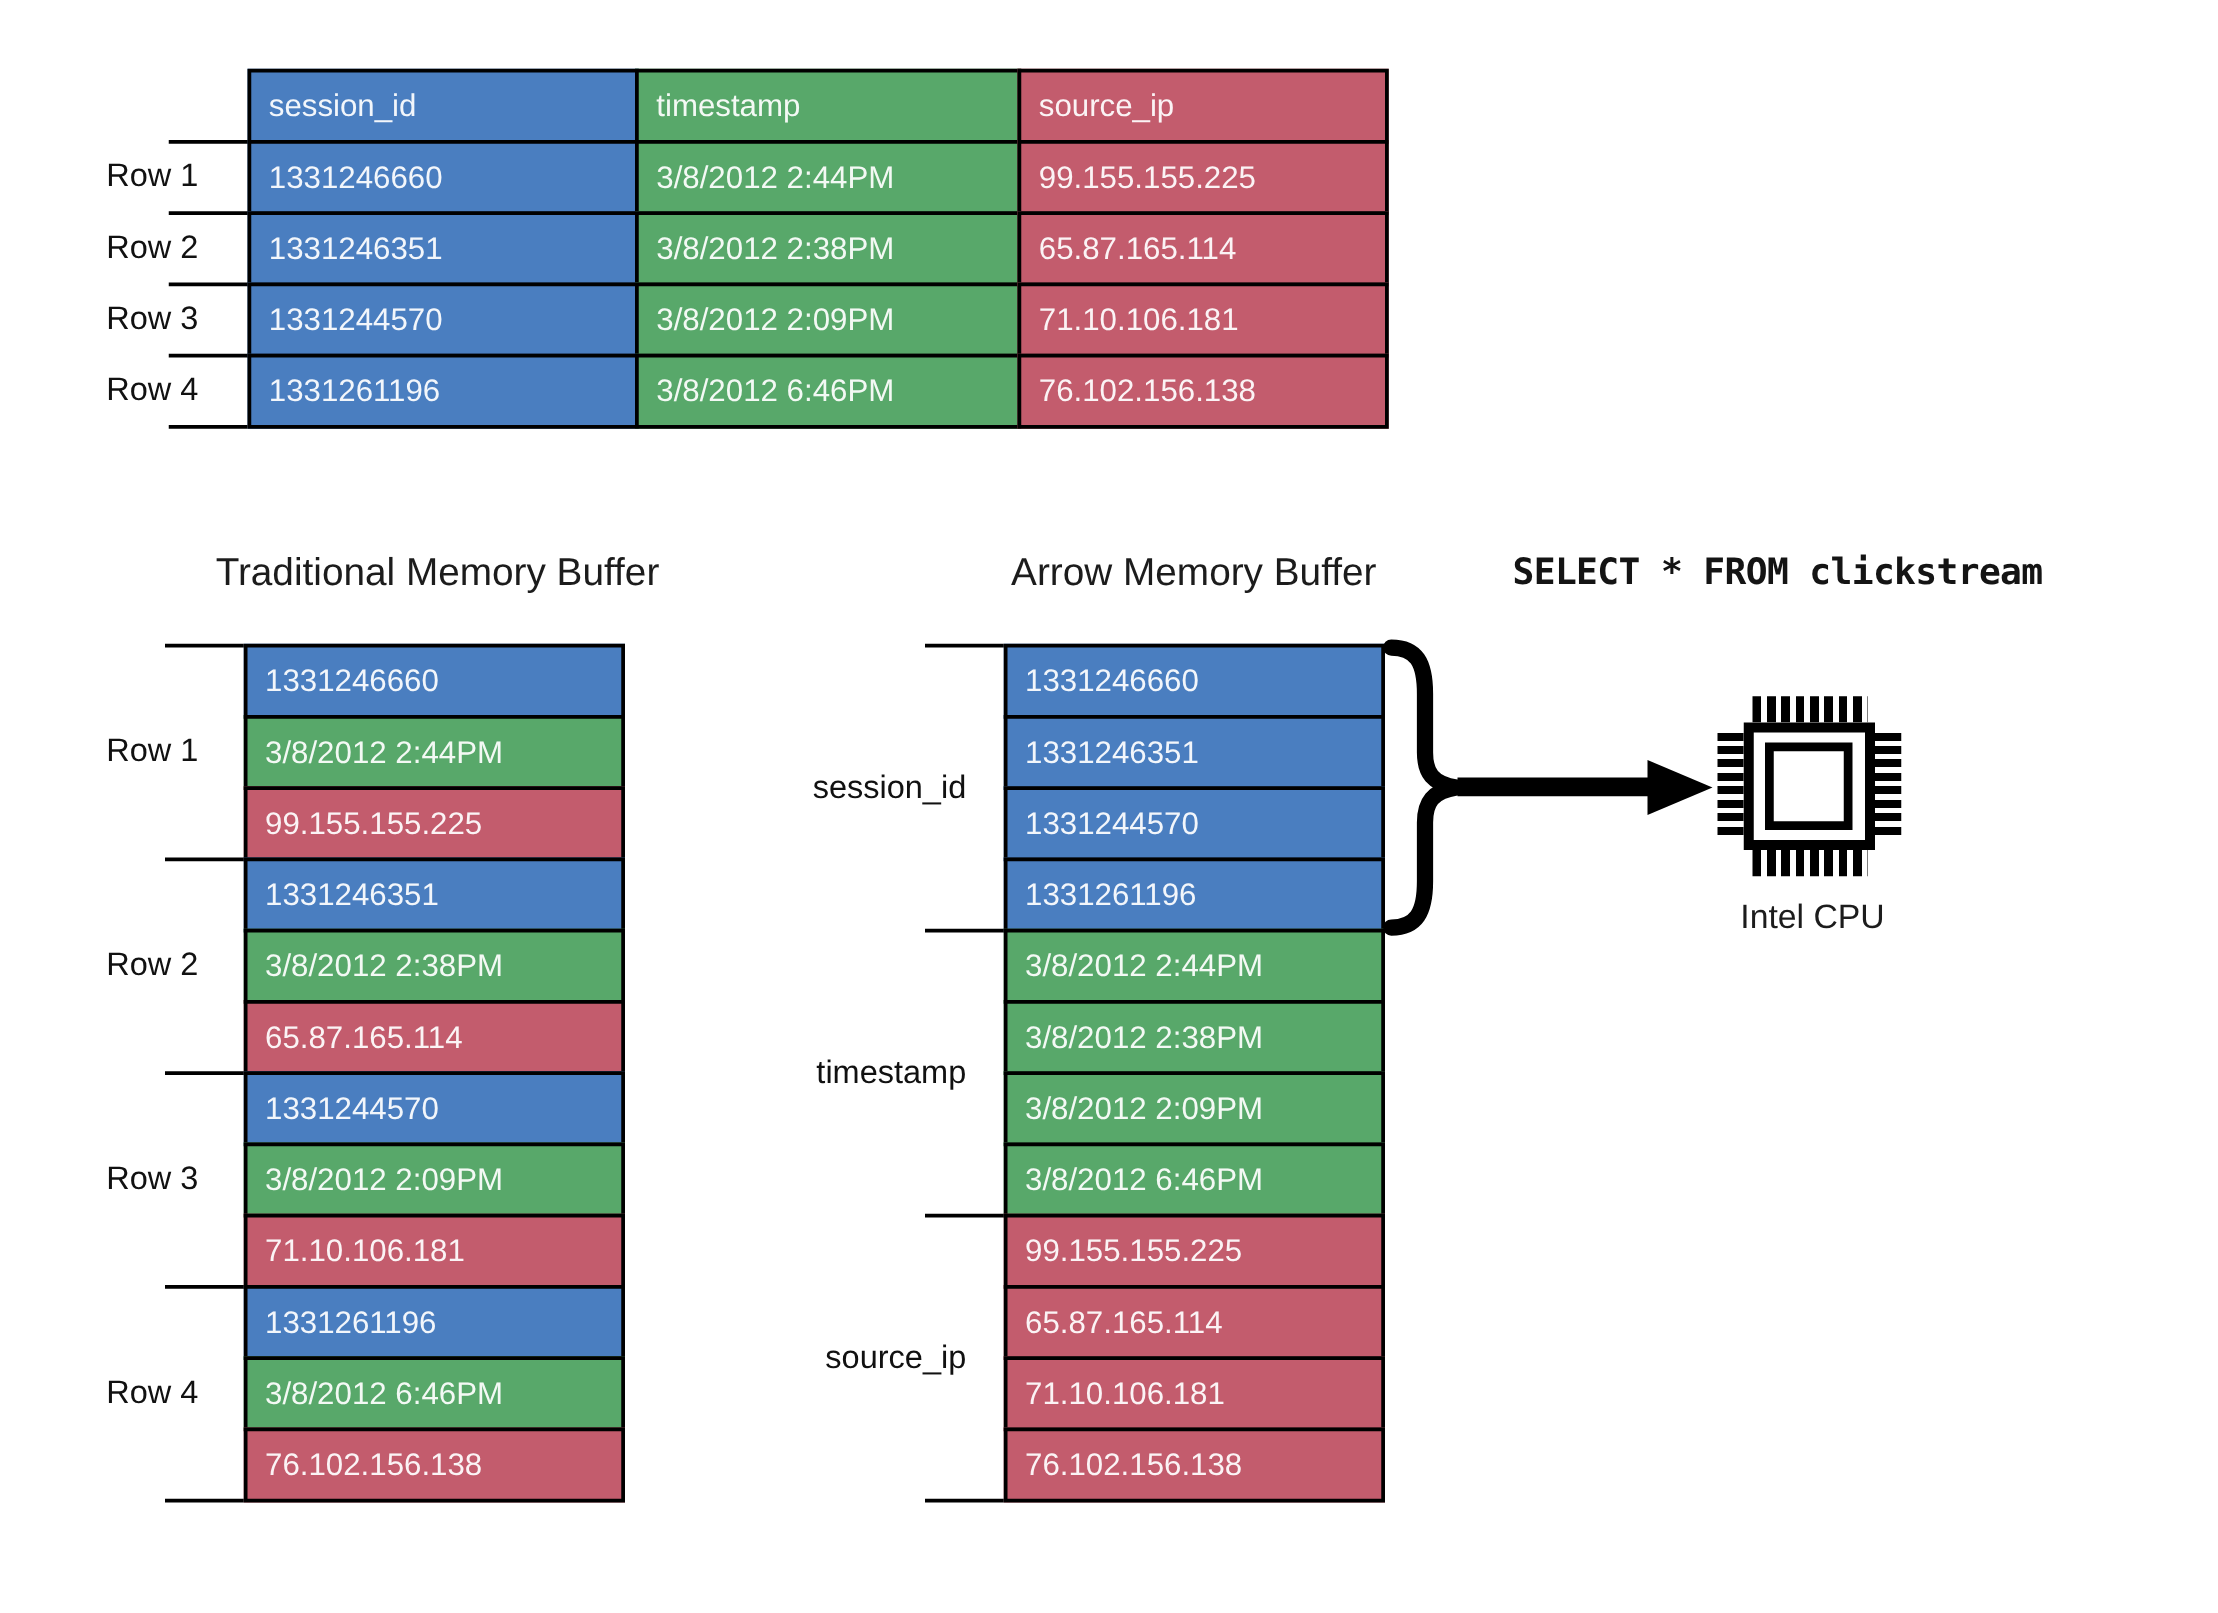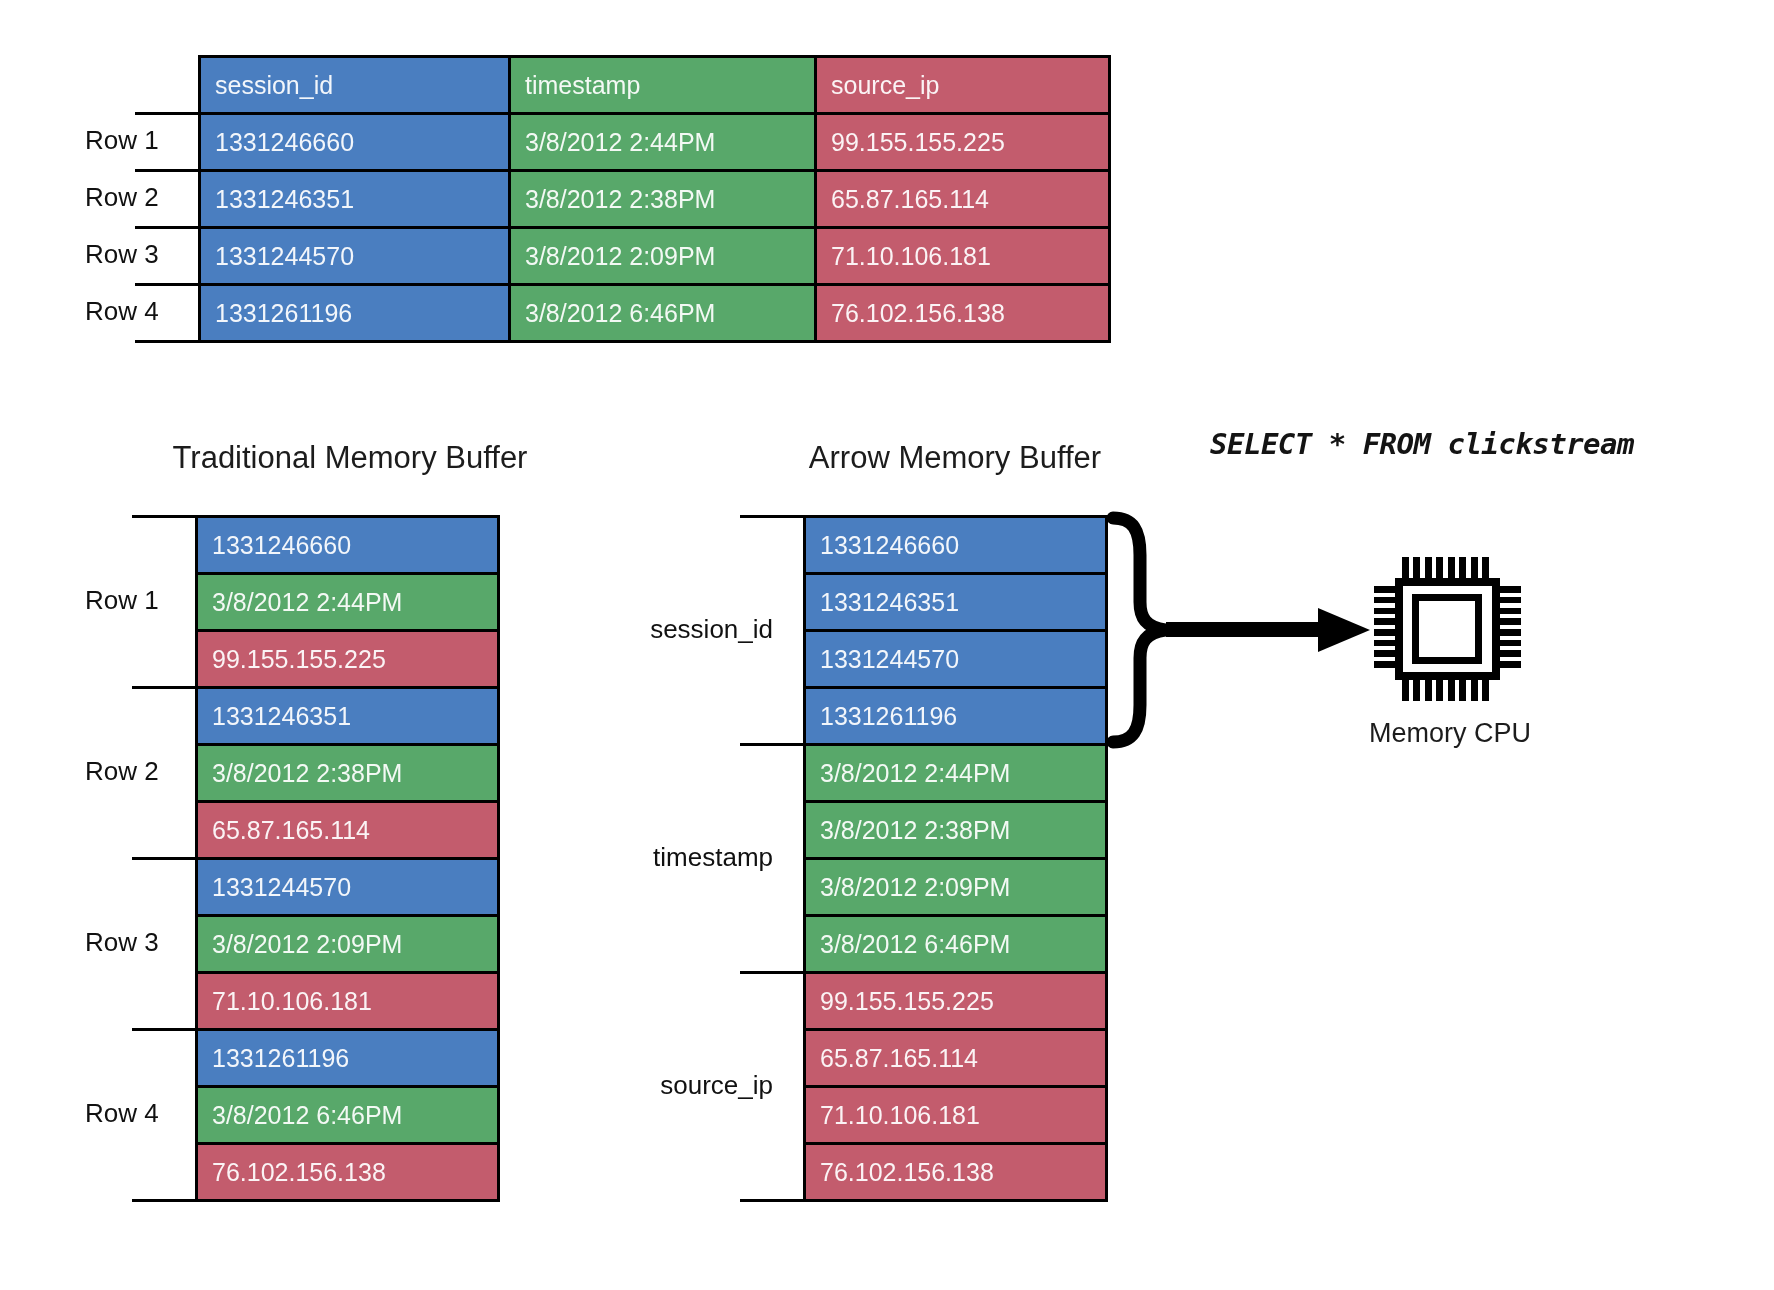--- a/index.html
+++ b/index.html
@@ -83,21 +83,21 @@
   <div class="tick" style="left:135px;top:340px;width:63px;"></div>
 
   <div class="lbl vcenter" style="left:85px;top:112px;height:57px;">Row 1</div>
   <div class="lbl vcenter" style="left:85px;top:169px;height:57px;">Row 2</div>
   <div class="lbl vcenter" style="left:85px;top:226px;height:57px;">Row 3</div>
   <div class="lbl vcenter" style="left:85px;top:283px;height:57px;">Row 4</div>
 
   <div class="title" style="left:695px;top:440px;">Arrow Memory Buffer</div>
   <div class="title" style="left:90px;top:440px;">Traditional Memory Buffer</div>
 
-  <div class="sql-line" style="top:427px;font-style:italic;">SELECT * FROM clickstream</div>
+  <div class="sql-line" style="top:440px;">SELECT * FROM clickstream</div>
 
   <div class="stack" style="left:195px;top:515px;">
     <div class="cell y0" style="background: rgb(74, 126, 192);">1331246660</div>
     <div class="cell y1" style="background: rgb(88, 168, 106);">3/8/2012 2:44PM</div>
     <div class="cell y2" style="background: rgb(195, 92, 109);">99.155.155.225</div>
     <div class="cell y3" style="background: rgb(74, 126, 192);">1331246351</div>
     <div class="cell y4" style="background: rgb(88, 168, 106);">3/8/2012 2:38PM</div>
     <div class="cell y5" style="background: rgb(195, 92, 109);">65.87.165.114</div>
     <div class="cell y6" style="background: rgb(74, 126, 192);">1331244570</div>
     <div class="cell y7" style="background: rgb(88, 168, 106);">3/8/2012 2:09PM</div>
@@ -152,15 +152,15 @@
 
   <div>
     <div class="pins-h" style="left:1402px;top:557px;"></div>
     <div class="pins-h" style="left:1402px;top:680px;"></div>
     <div class="pins-v" style="left:1374px;top:586px;"></div>
     <div class="pins-v" style="left:1500px;top:586px;"></div>
     <div class="chip-body"></div>
     <div class="chip-die"></div>
   </div>
 
-  <div class="cpu-label">Memory CPU</div>
+  <div class="cpu-label">Intel CPU</div>
 
 </div>
 
 </body></html>

